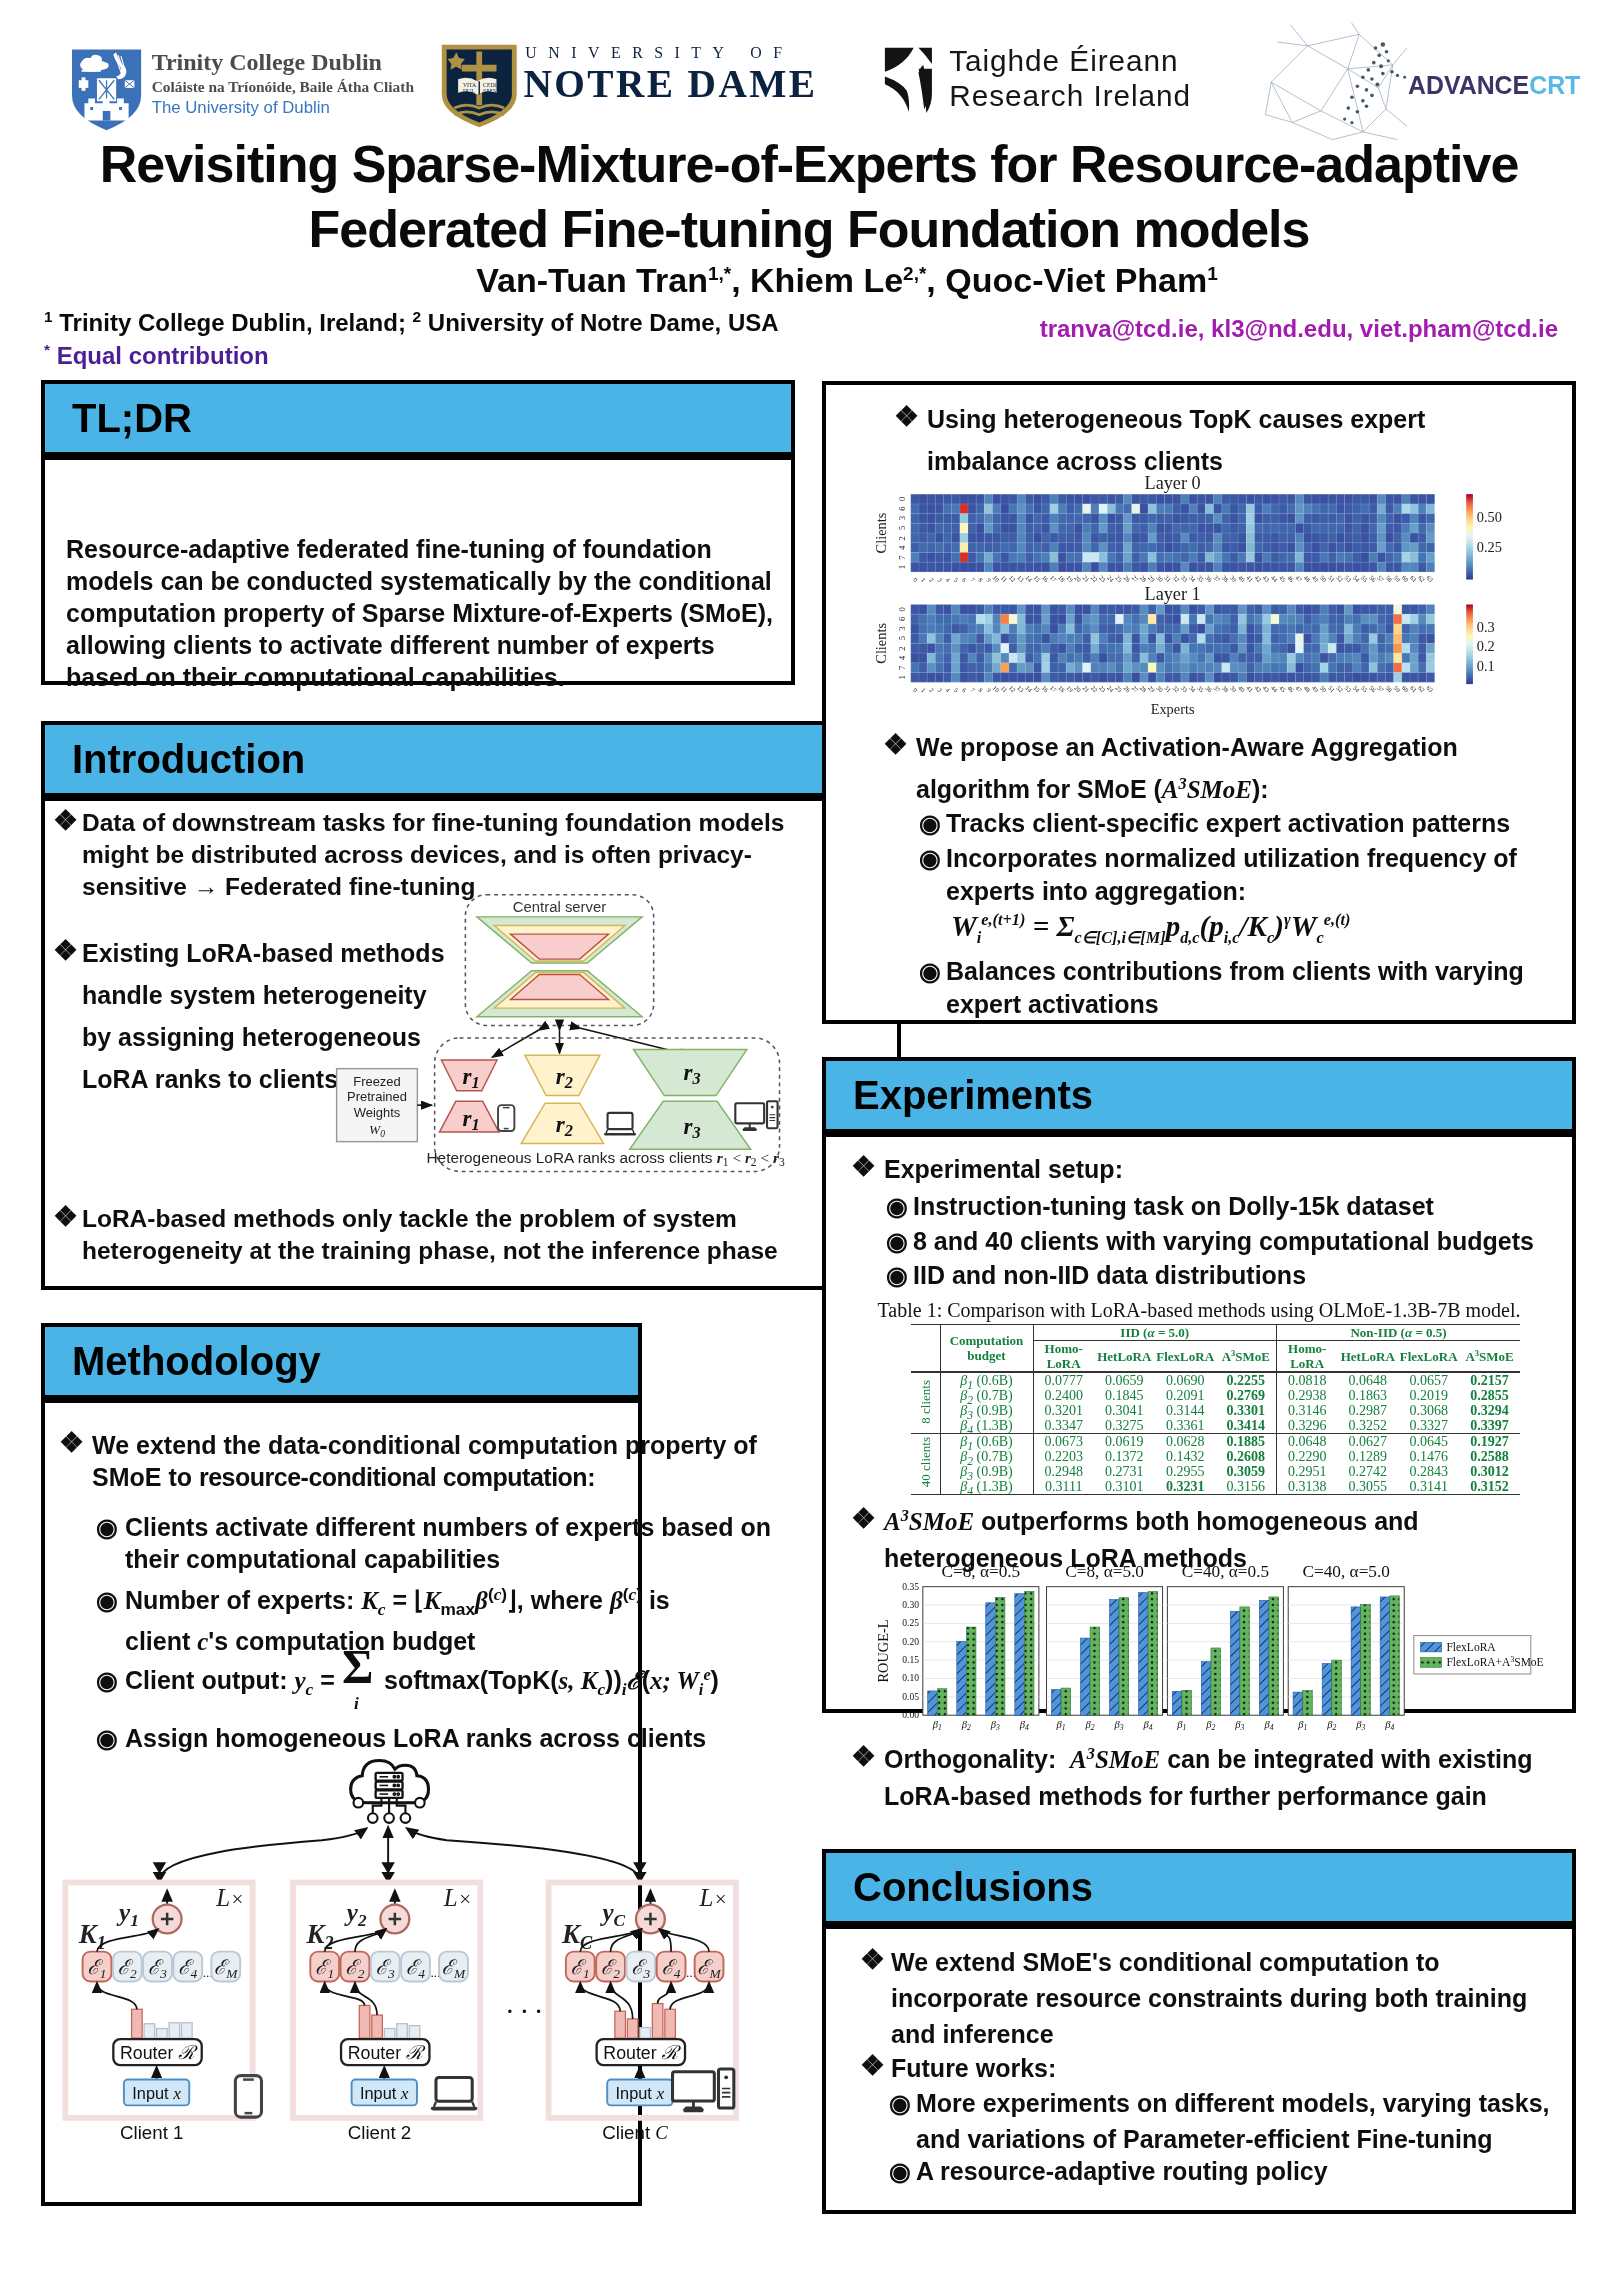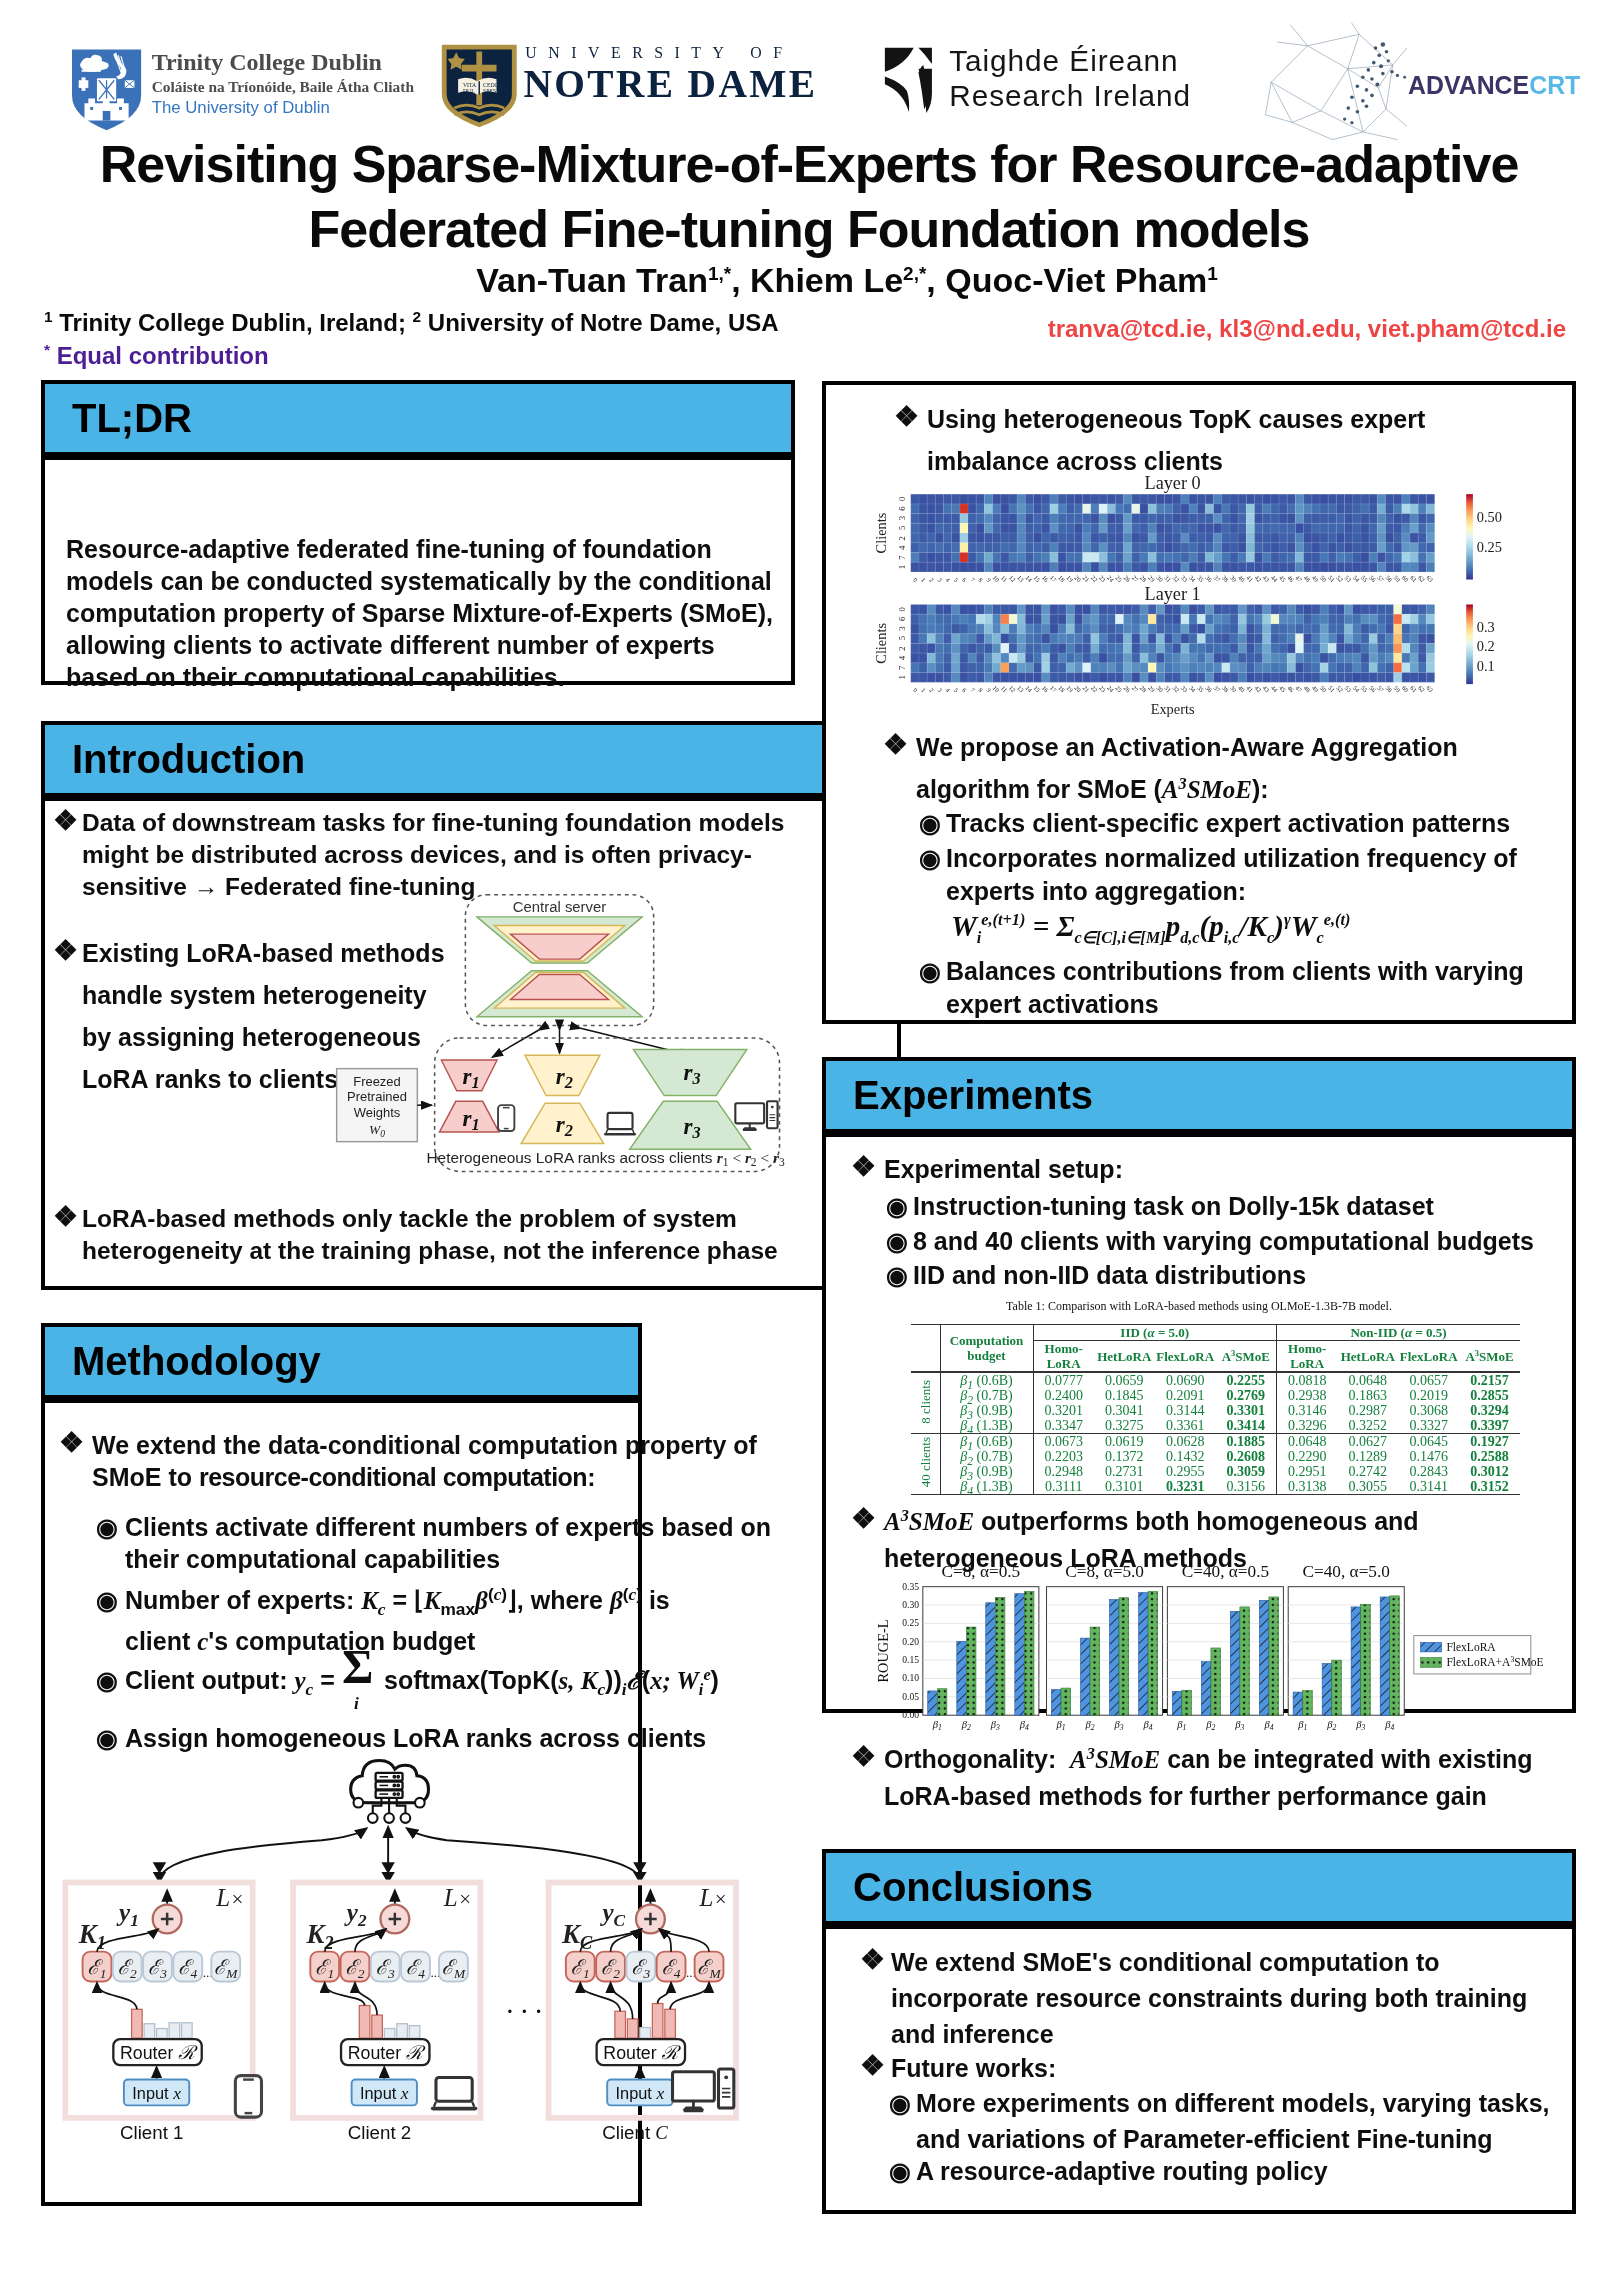--- a/index.html
+++ b/index.html
@@ -86,21 +86,21 @@
     <circle cx="104" cy="110" r="1.8"></circle>
       <circle cx="112" cy="114" r="1.8"></circle>
   </g>
   <text x="151" y="78" font-family="Liberation Sans" font-size="26" font-weight="bold" letter-spacing="0"><tspan fill="#3b3566">ADVANCE</tspan><tspan fill="#58b8e8">CRT</tspan></text>
 </svg>
 <div class="abs" style="left:0;top:134px;width:1618px;text-align:center;font-weight:bold;font-size:52px;letter-spacing:-1px;color:#0a0a0a">Revisiting Sparse-Mixture-of-Experts for Resource-adaptive</div>
 <div class="abs" style="left:0;top:199px;width:1618px;text-align:center;font-weight:bold;font-size:52px;letter-spacing:-1px;color:#0a0a0a">Federated Fine-tuning Foundation models</div>
 <div class="abs" style="left:38px;top:261px;width:1618px;text-align:center;font-weight:bold;font-size:34px;color:#0a0a0a">Van-Tuan Tran<sup style="font-size:19px">1,*</sup>, Khiem Le<sup style="font-size:19px">2,*</sup>, Quoc-Viet Pham<sup style="font-size:19px">1</sup></div>
 <div class="abs" style="left:44px;top:309px;font-weight:bold;font-size:24px;color:#0a0a0a"><sup style="font-size:15.4px">1</sup> Trinity College Dublin, Ireland; <sup style="font-size:15.4px">2</sup> University of Notre Dame, USA</div>
 <div class="abs" style="left:44px;top:342px;font-weight:bold;font-size:24px;color:#4c1d95"><sup style="font-size:15.4px">*</sup> Equal contribution</div>
-<div class="abs" style="left:8px;top:315px;width:1558px;text-align:right;font-weight:bold;font-size:24px;color:#ef4444">tranva@tcd.ie, kl3@nd.edu, viet.pham@tcd.ie</div>
+<div class="abs" style="left:0;top:315px;width:1558px;text-align:right;font-weight:bold;font-size:24px;color:#a21caf">tranva@tcd.ie, kl3@nd.edu, viet.pham@tcd.ie</div>
 <div class="sec" style="left:41px;top:380px;width:754px;height:305px">
     <div class="sechead">TL;DR</div>
   </div>
 <div class="sec" style="left:41px;top:721px;width:860px;height:569px">
     <div class="sechead">Introduction</div>
   </div>
 <div class="sec" style="left:41px;top:1323px;width:601px;height:883px">
     <div class="sechead">Methodology</div>
   </div>
 <div class="sec" style="left:822px;top:381px;width:754px;height:643px"></div>
@@ -1706,21 +1706,21 @@
   </svg>
 <div class="blk" style="left:916px;top:726px;line-height:42px;font-size:25px;"><span style="position:absolute;left:-33px;font-size:28px;top:-1.9px">❖</span>We propose an Activation-Aware Aggregation<br>algorithm for SMoE (<i class="m">A<sup style="font-size:16.3px">3</sup>SMoE</i>):</div>
 <div class="blk" style="left:946px;top:807px;line-height:32px;font-size:25px;"><span style="position:absolute;left:-27px">◉</span>Tracks client-specific expert activation patterns</div>
 <div class="blk" style="left:946px;top:842px;line-height:33px;font-size:25px;"><span style="position:absolute;left:-27px">◉</span>Incorporates normalized utilization frequency of<br>experts into aggregation:</div>
 <div class="blk" style="left:951px;top:907px;line-height:38px;font-size:25px;"><i class="m" style="font-size:29px">W<sub style="font-size:16.3px">i</sub><sup style="font-size:16.3px">e,(t+1)</sup> = Σ<sub style="font-size:16.3px">c∈[C],i∈[M]</sub>p<sub style="font-size:16.3px">d,c</sub>(p<sub style="font-size:16.3px">i,c</sub>/K<sub style="font-size:16.3px">c</sub>)<sup style="font-size:16.3px">γ</sup>W<sub style="font-size:16.3px">c</sub><sup style="font-size:16.3px">e,(t)</sup></i></div>
 <div class="blk" style="left:946px;top:955px;line-height:33px;font-size:25px;"><span style="position:absolute;left:-27px">◉</span>Balances contributions from clients with varying<br>expert activations</div>
 <div class="blk" style="left:884px;top:1153px;line-height:32px;font-size:25px;"><span style="position:absolute;left:-33px;font-size:28px;top:-1.9px">❖</span>Experimental setup:</div>
 <div class="blk" style="left:913px;top:1190px;line-height:32px;font-size:25px;"><span style="position:absolute;left:-27px">◉</span>Instruction-tuning task on Dolly-15k dataset</div>
 <div class="blk" style="left:913px;top:1225px;line-height:32px;font-size:25px;"><span style="position:absolute;left:-27px">◉</span>8 and 40 clients with varying computational budgets</div>
 <div class="blk" style="left:913px;top:1259px;line-height:32px;font-size:25px;"><span style="position:absolute;left:-27px">◉</span>IID and non-IID data distributions</div>
-<div class="abs" style="left:822px;top:1299px;width:754px;text-align:center;font-family:'Liberation Serif',serif;font-size:12px;color:#111">Table 1: Comparison with LoRA-based methods using OLMoE-1.3B-7B model.</div>
+<div class="abs" style="left:822px;top:1299px;width:754px;text-align:center;font-family:'Liberation Serif',serif;font-size:20px;color:#111">Table 1: Comparison with LoRA-based methods using OLMoE-1.3B-7B model.</div>
 <style>
 #t1{position:absolute;left:911px;top:1324px;width:609px;border-collapse:collapse;font-family:Liberation Serif, serif;font-size:14px;color:#15803d;table-layout:fixed}
 #t1 td,#t1 th{padding:0;text-align:center;line-height:15px;font-weight:normal}
 #t1 .rot{width:29px}
 #t1 .rot span{writing-mode:vertical-rl;transform:rotate(180deg);font-size:13px}
 #t1 .bud{width:93px}
 #t1 .vl{border-left:1px solid #333}
 #t1 tr.midrule td{border-top:1.2px solid #333}
 #t1 .hd{font-weight:bold;font-size:13px}
 </style>

